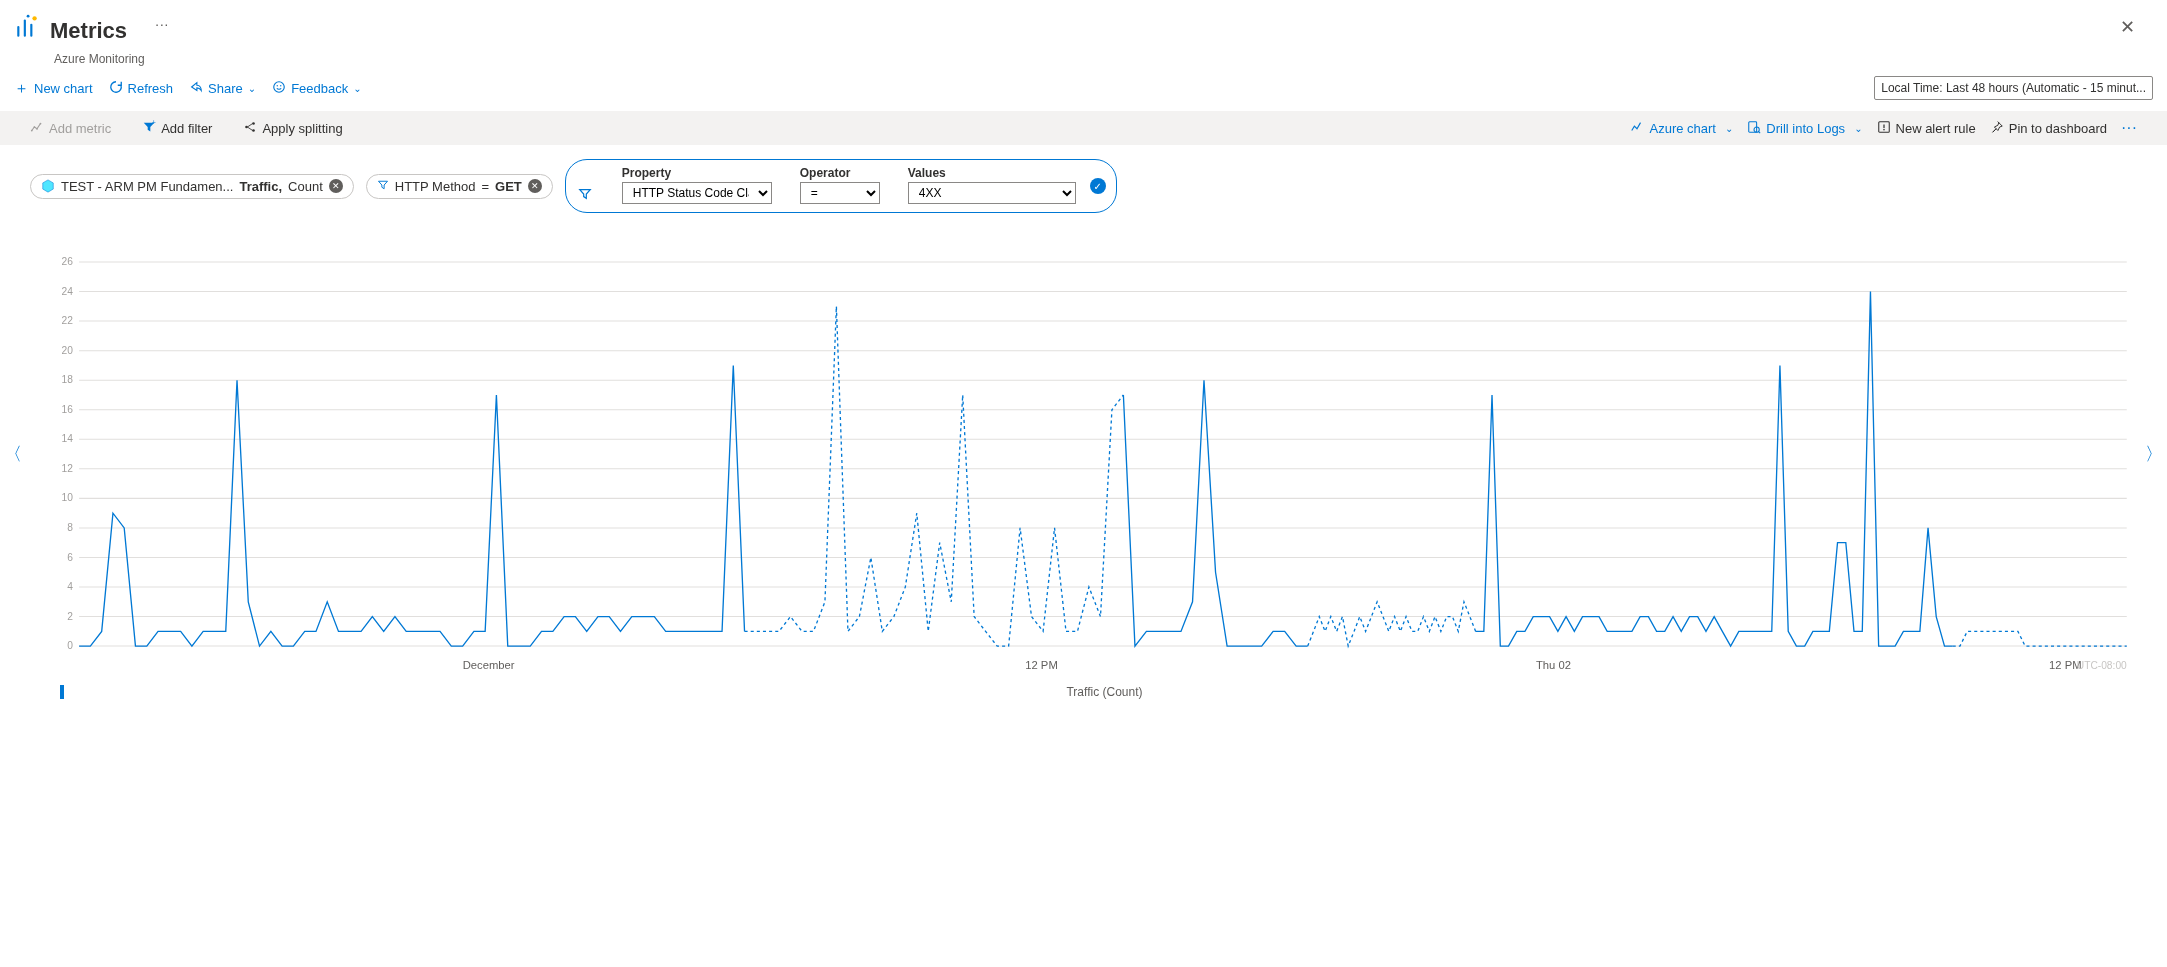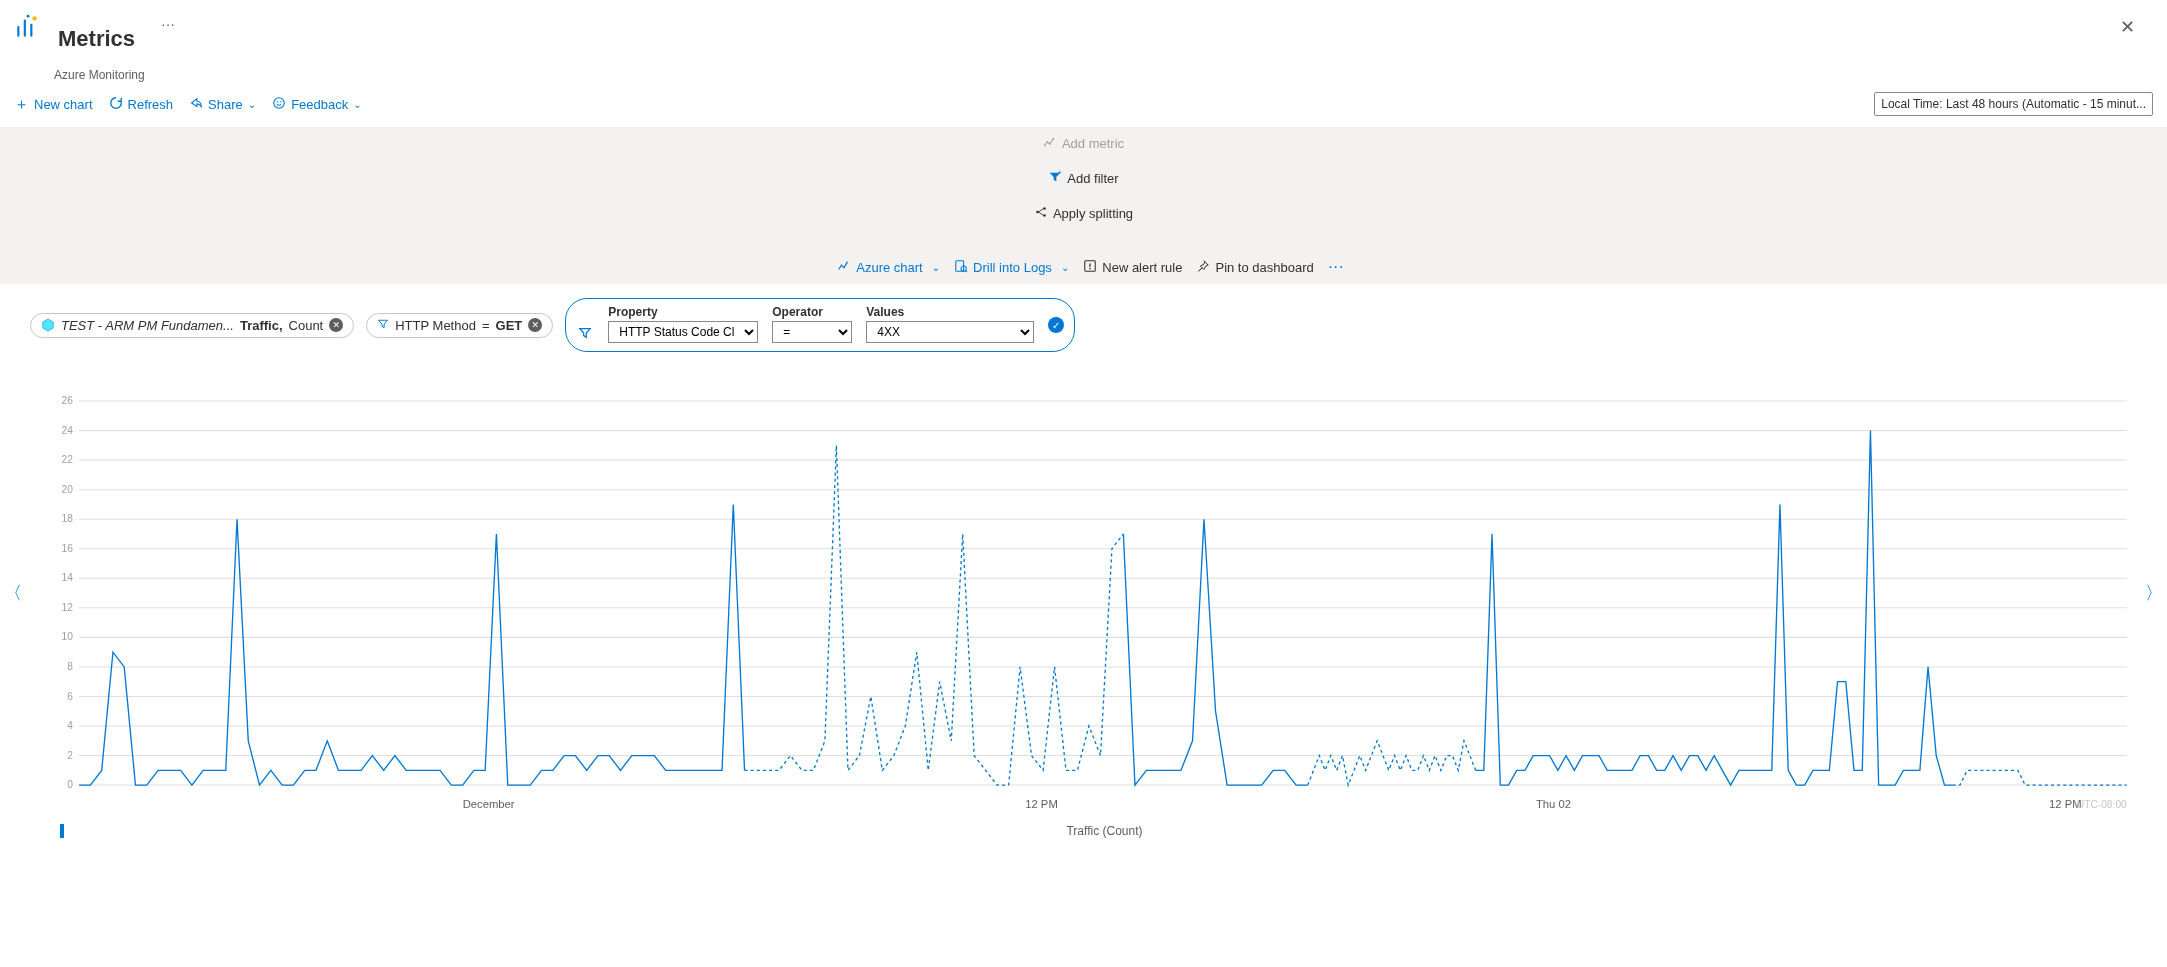--- a/index.html
+++ b/index.html
@@ -1,53 +1,53 @@
 <!DOCTYPE html>
 <html><head>
 <meta charset="utf-8">
 <style>
 * { box-sizing: border-box; margin: 0; padding: 0; font-family: "Segoe UI", sans-serif; }
 body { background: #fff; color: #323130; font-size: 13px; width:2167px; }
 
 
 .hdr { display:flex; align-items:flex-start; padding:10px 20px 4px 14px; }
 .hdr .icon-pane { width:28px; padding-top:4px; color:#0078d4; }
-.hdr .title-pane h1 { font-size:22px; font-weight:600; margin:16px; }
+.hdr .title-pane h1 { font-size:22px; font-weight:600; margin:8px; }
 .hdr .title-pane .sub { color:#605e5c; font-size:12px;margin-left:12px; }
 .hdr .spacer { flex:1; }
 .hdr .close { font-size:18px; color:#605e5c; cursor:pointer; padding:6px 12px; }
 .hdr .more-dots { color:#605e5c; font-size:14px; margin-left:10px; position:relative; top:6px; }
 
 
 .tbar { display:flex; align-items:center; padding:6px 14px 10px; gap:16px; border-bottom:1px solid transparent; }
 .tbar .cmd { display:flex; align-items:center; gap:5px; color:#0078d4; cursor:pointer; font-size:13px; }
 .tbar .cmd svg { width:14px; height:14px; }
 .tbar .spacer { flex:1; }
 .timerange { border:1px solid #8a8886; border-radius:2px; padding:4px 6px; font-size:12px; color:#323130; cursor:pointer; max-width:280px; white-space:nowrap; overflow:hidden; text-overflow:ellipsis; }
 
 
-.subbar { background:#f3f2f1; display:flex; align-items:center; padding:8px 30px; gap:18px;flex-direction:column; }
+.subbar { background:#f3f2f1; display:flex; align-items:center; padding:8px 30px; gap:31px; }
 .subbar .cmd { display:flex; align-items:center; gap:5px; color:#323130; cursor:pointer; font-size:13px; }
 .subbar .cmd.disabled { color:#a19f9d; }
 .subbar .spacer { flex:1; }
 .subbar .right .cmd { color:#0078d4; margin-left:14px; }
 .subbar .right .cmd.black { color:#323130; }
 .subbar .right .more { color:#0078d4; cursor:pointer; font-size:16px; margin-left:14px;}
 .subbar .chev { color:#0078d4; font-size:10px; margin-left:4px; }
 
 
 .pillrow { display:flex; align-items:center; gap:12px; padding:14px 30px; }
 .pill { border:1px solid #c8c6c4; border-radius:14px; padding:4px 10px 4px 10px; display:flex; align-items:center; gap:6px; font-size:13px; background:#fff;}
-.pill .res { color:#323130;font-style:italic; }
+.pill .res { color:#323130; }
 .pill .metric { font-weight:600;text-align:right; }
 .pill .agg { color:#323130; }
 .pill .xbtn { background:#605e5c; color:#fff; border-radius:50%; width:14px; height:14px; display:flex; align-items:center; justify-content:center; font-size:9px; cursor:pointer; }
 .pill .hex { width:14px; height:14px; }
 
-.filterbuilder { border:1.5px solid #0078d4; border-radius:22px; padding:6px 40px 8px 12px; display:flex; align-items:flex-end; gap:14px; position:relative;justify-content:center; }
+.filterbuilder { border:1.5px solid #0078d4; border-radius:22px; padding:6px 40px 8px 12px; display:flex; align-items:flex-end; gap:28px; position:relative;justify-content:center; }
 .filterbuilder .fcol label { display:block; font-size:12px; font-weight:600; margin-bottom:2px; }
 .filterbuilder select, .filterbuilder .sel { border:1px solid #8a8886; font-size:12px; padding:2px 6px; background:#fff; height:22px; }
 .filterbuilder .sel.prop { width:150px; }
 .filterbuilder .sel.op { width:80px; }
 .filterbuilder .sel.val { width:168px; }
 .filterbuilder .apply { position:absolute; right:10px; top:50%; transform:translateY(-50%); width:16px; height:16px; background:#0078d4; border-radius:50%; display:flex; align-items:center; justify-content:center; color:#fff; font-size:10px; cursor:pointer;}
 .filterbuilder .funnel { color:#0078d4; margin-right:2px;}
 
 
 .chartwrap { position:relative; padding:10px 30px 4px 30px; }

